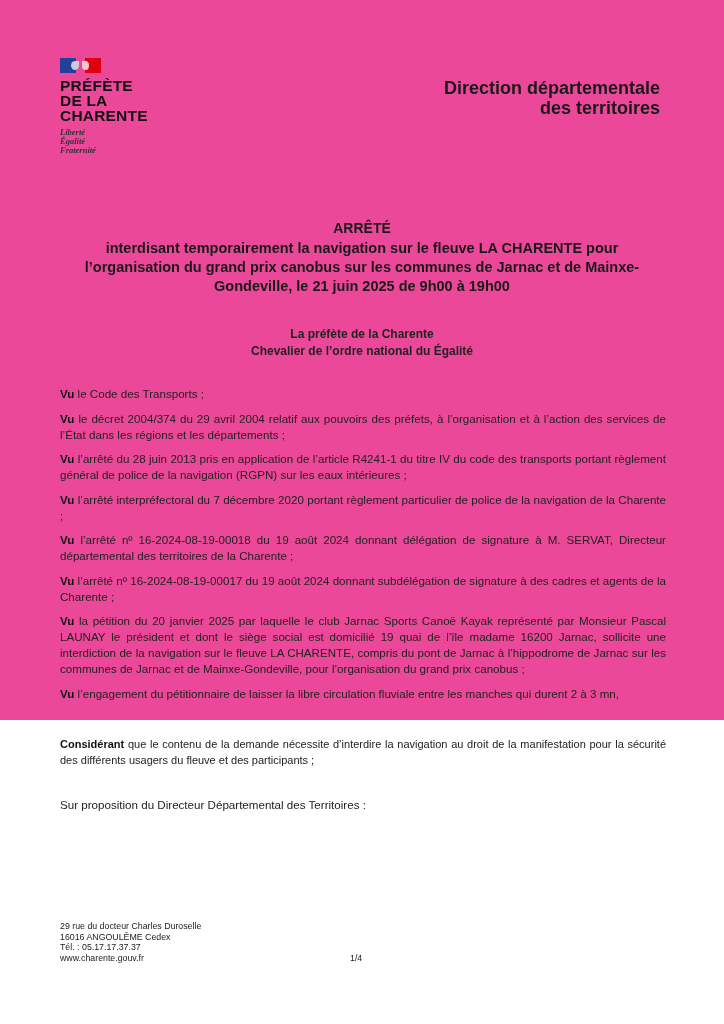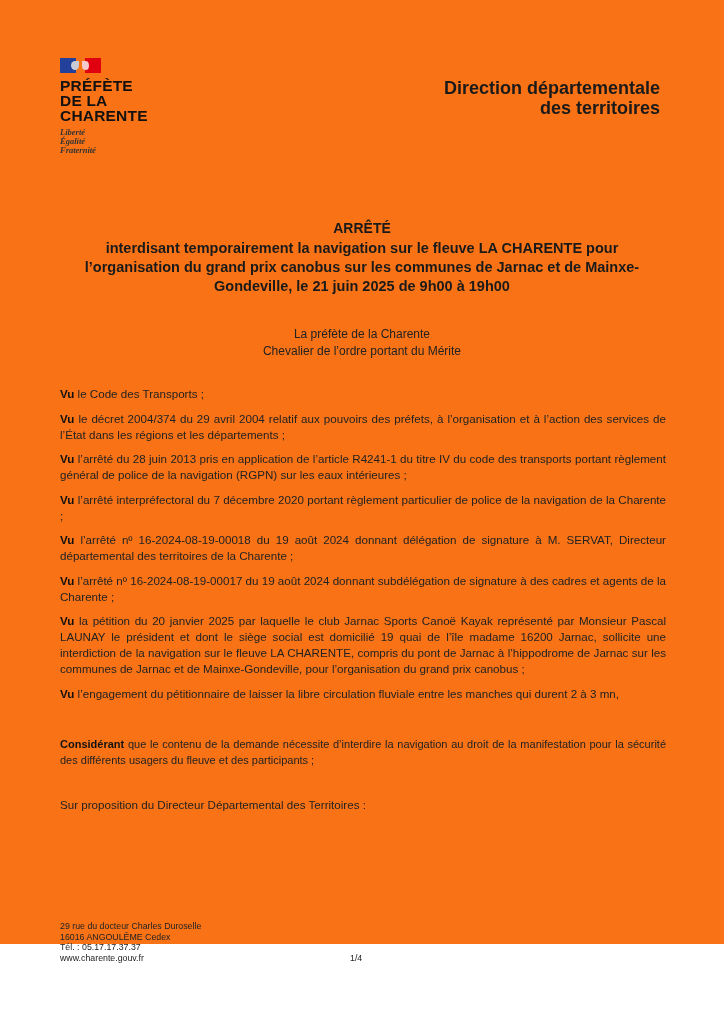--- a/index.html
+++ b/index.html
@@ -1,36 +1,36 @@
 <!DOCTYPE html>
 <html><head>
 <meta charset="utf-8">
 <style>
   html, body { margin: 0; padding: 0; background: #ffffff; }
   body { width: 724px; height: 1024px; position: relative; overflow: hidden;
          font-family: "DejaVu Sans", sans-serif; color: #1e1e1e; }
-  .page { position: absolute; left: 0; top: 0; width: 724px; height: 944px; background: #f97316; }
+  .page { position: absolute; left: 0; top: 0; width: 724px; height: 720px; background: #ec4899; }
 
   
   .logo { position: absolute; left: 60px; top: 58px; }
   .flag { position: relative; width: 42px; height: 15px; }
   .flag .blue { position: absolute; left: 0; top: 0; width: 16px; height: 15px; background: #23409a; }
   .flag .blue::after { content: ""; position: absolute; right: -3px; top: 3px; width: 8px; height: 9px; background: #c9cbd6; border-radius: 50% 0 50% 50%; }
   .flag .red { position: absolute; left: 25px; top: 0; width: 16px; height: 15px; background: #e1000f; }
   .flag .red::before { content: ""; position: absolute; left: -3px; top: 3px; width: 7px; height: 9px; background: #f3c9cc; border-radius: 0 50% 50% 50%; }
   .pref-name { margin-top: 5px; font-family: "Liberation Sans", sans-serif; font-weight: 700; font-size: 15.5px; line-height: 15px; color: #111; letter-spacing: 0.2px; }
   .motto { margin-top: 5px; font-family: "Liberation Serif", serif; font-style: italic; font-weight: 700; font-size: 8.5px; line-height: 9px; color: #333; }
 
   .direction { position: absolute; right: 64px; top: 78px; text-align: right; font-family: "Liberation Sans", sans-serif; font-weight: 700; font-size: 18px; line-height: 20px; color: #1a1a1a; }
 
   .title-block { position: absolute; left: 60px; width: 604px; top: 219px; text-align: center; font-family: Liberation Sans, sans-serif; font-weight: 700; color: #1a1a1a; }
   .title-block .arrete { font-size: 14px; line-height: 18px; margin-bottom: 2px; }
   .title-block .subtitle { font-size: 14.5px; line-height: 19px; }
 
-  .signatory { position: absolute; left: 60px; width: 604px; top: 326px; text-align: center; font-family: "Liberation Sans", sans-serif; font-size: 12px; line-height: 17px; color: #222; }
+  .signatory { position: absolute; left: 60px; width: 604px; top: 326px; text-align: center; font-family: "Liberation Sans", sans-serif; font-size: 12px; line-height: 17px; color: #222; font-weight: bold; }
 
   .body-text { position: absolute; left: 60px; width: 606px; top: 386px; font-family: "Liberation Sans", sans-serif; font-size: 11.6px; line-height: 16px; color: #222; text-align: justify; }
   .body-text p { margin: 0 0 8.5px 0; }
   .body-text b { font-weight: 700; color: #111; }
   .considerant { position: absolute; left: 60px; width: 606px; top: 736px; font-family: "Liberation Sans", sans-serif; font-size: 11px; line-height: 16px; color: #222; text-align: justify; }
   .considerant b { font-weight: 700; color: #111; }
   .proposition { position: absolute; left: 60px; top: 797px; font-family: "Liberation Sans", sans-serif; font-size: 11.6px; line-height: 16px; color: #222; }
 
   .footer { position: absolute; left: 60px; top: 921px; font-family: "Liberation Sans", sans-serif; font-size: 8.8px; line-height: 10.5px; color: #222; }
   .page-num { position: absolute; left: 350px; top: 953px; font-family: "Liberation Sans", sans-serif; font-size: 8.8px; color: #222; }
@@ -66,21 +66,21 @@
     <div class="arrete">ARRÊTÉ</div>
     <div class="subtitle">
       <div>interdisant temporairement la navigation sur le fleuve LA CHARENTE pour</div>
       <div>l’organisation du grand prix canobus sur les communes de Jarnac et de Mainxe-</div>
       <div>Gondeville, le 21 juin 2025 de 9h00 à 19h00</div>
     </div>
   </div>
 
   <div class="signatory">
     <div>La préfète de la Charente</div>
-    <div>Chevalier de l’ordre portant du Mérite</div>
+    <div>Chevalier de l’ordre national du Égalité</div>
   </div>
 
   <div class="body-text">
     <p><b>Vu</b><span> le Code des Transports ;</span></p>
     <p><b>Vu</b><span> le décret 2004/374 du 29 avril 2004 relatif aux pouvoirs des préfets, à l’organisation et à l’action des services de l’État dans les régions et les départements ;</span></p>
     <p><b>Vu</b><span> l’arrêté du 28 juin 2013 pris en application de l’article R4241-1 du titre IV du code des transports portant règlement général de police de la navigation (RGPN) sur les eaux intérieures ;</span></p>
     <p><b>Vu</b><span> l’arrêté interpréfectoral du 7 décembre 2020 portant règlement particulier de police de la navigation de la Charente ;</span></p>
     <p><b>Vu</b><span> l’arrêté nº 16-2024-08-19-00018 du 19 août 2024 donnant délégation de signature à M. SERVAT, Directeur départemental des territoires de la Charente ;</span></p>
     <p><b>Vu</b><span> l’arrêté nº 16-2024-08-19-00017 du 19 août 2024 donnant subdélégation de signature à des cadres et agents de la Charente ;</span></p>
     <p><b>Vu</b><span> la pétition du 20 janvier 2025 par laquelle le club Jarnac Sports Canoë Kayak représenté par Monsieur Pascal LAUNAY le président et dont le siège social est domicilié 19 quai de l’île madame 16200 Jarnac, sollicite une interdiction de la navigation sur le fleuve LA CHARENTE, compris du pont de Jarnac à l’hippodrome de Jarnac sur les communes de Jarnac et de Mainxe-Gondeville, pour l’organisation du grand prix canobus ;</span></p>

